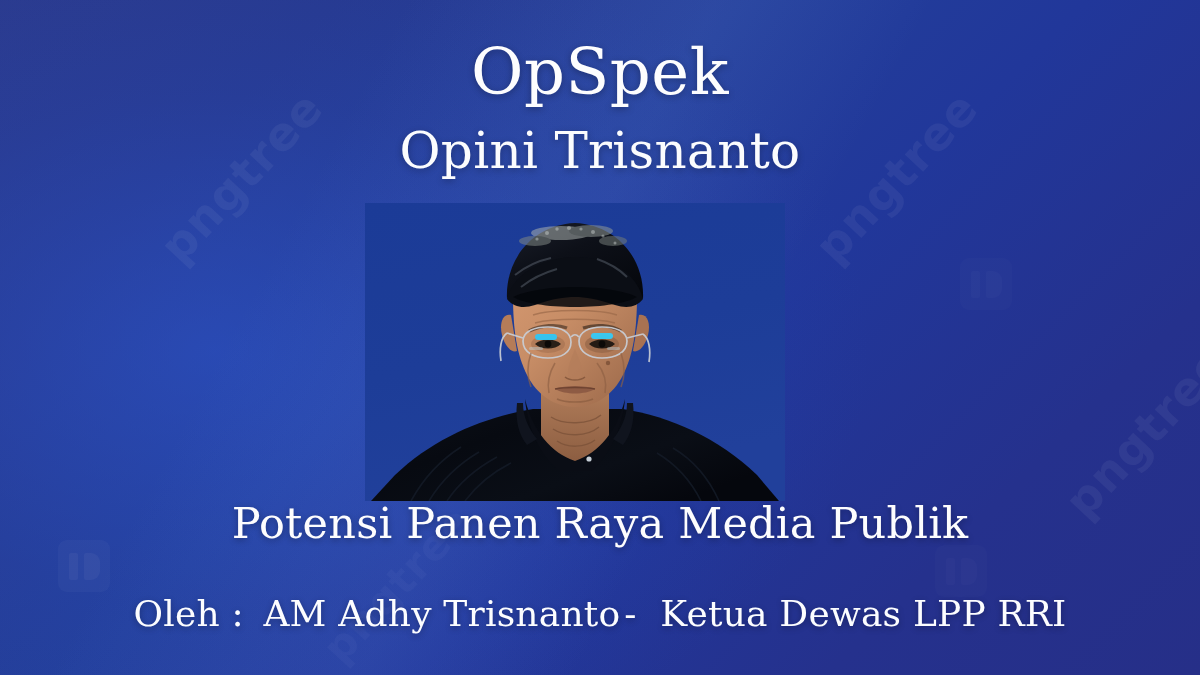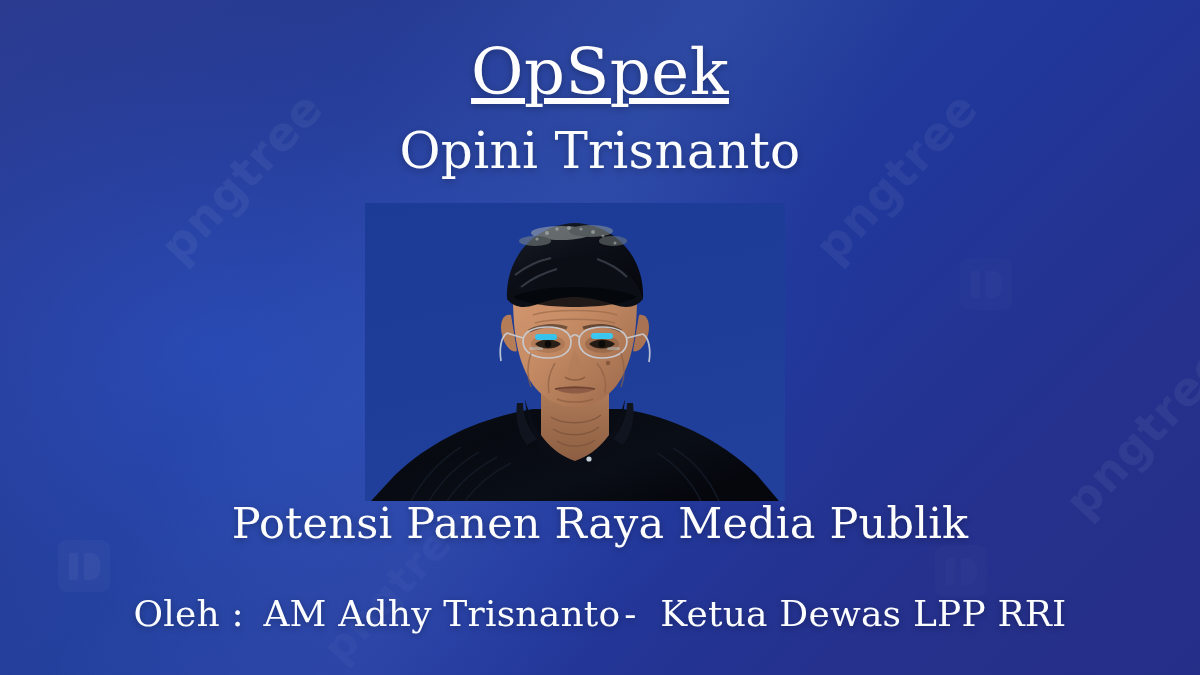--- a/index.html
+++ b/index.html
@@ -76,21 +76,20 @@
     position:absolute; left:0; right:0; top:40px;
     text-align:center;
   }
   .title{
     font-size:64px;
     line-height:1;
     color:#fdfdfe;
     font-weight:400;
     letter-spacing:0.5px;
     text-shadow:0 2px 7px rgba(0,0,0,.30);
-    text-decoration:underline;
   }
   .subtitle{
     margin-top:22px;
     font-size:50px;
     line-height:1;
     color:#fbfcfe;
     font-weight:400;
     letter-spacing:0.3px;
     text-shadow:0 2px 7px rgba(0,0,0,.28);
   }

